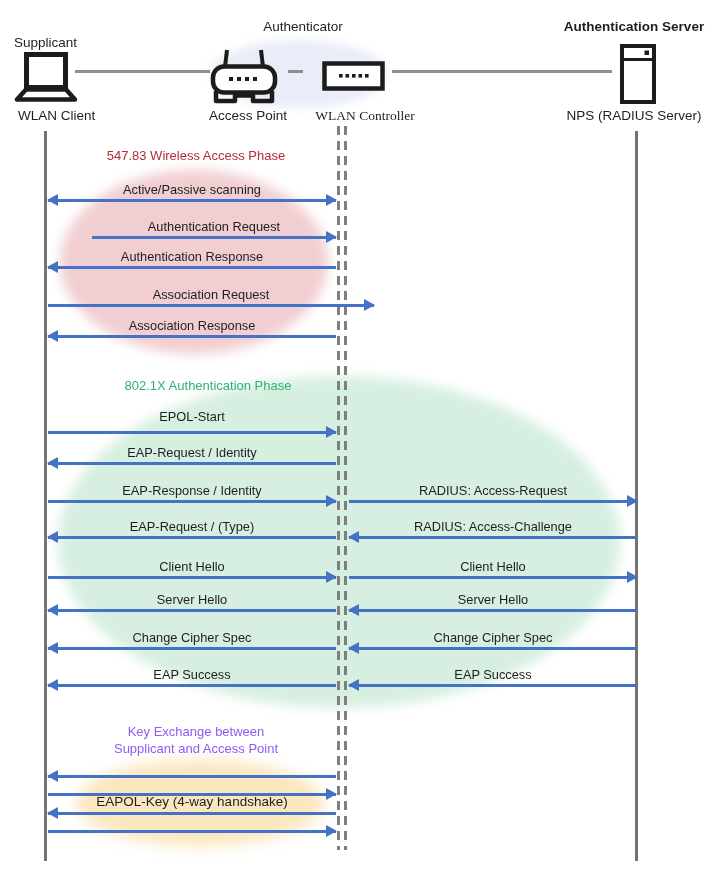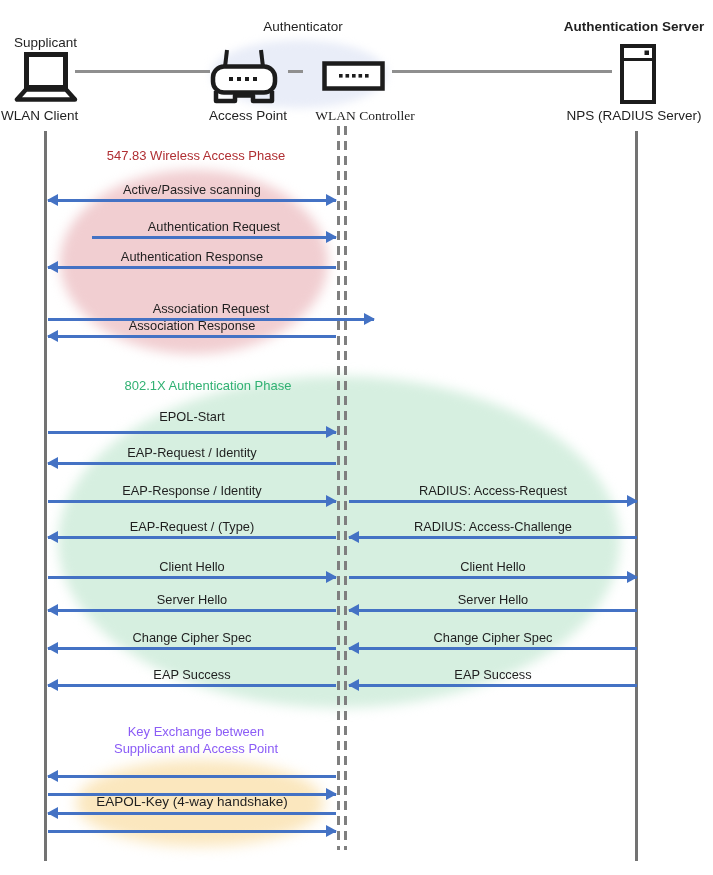--- a/index.html
+++ b/index.html
@@ -89,21 +89,21 @@
     <rect x="36.5" y="13" width="3.6" height="3.6" fill="#1c1c1c"></rect>
     <rect x="43" y="13" width="3.6" height="3.6" fill="#1c1c1c"></rect>
   </svg>
 
   <svg class="icon" style="left:620px; top:44px;" width="36" height="60" viewBox="0 0 36 60">
     <rect x="2" y="2" width="32" height="56" fill="#fff" stroke="#1c1c1c" stroke-width="4"></rect>
     <path d="M2,15.5 L34,15.5" stroke="#1c1c1c" stroke-width="3"></path>
     <rect x="24.5" y="6.5" width="4.5" height="4.5" fill="#1c1c1c"></rect>
   </svg>
 
-  <div class="dev-label" style="left:1px; text-align:left;">WLAN Client</div>
+  <div class="dev-label" style="left:18px; text-align:left;">WLAN Client</div>
   <div class="dev-label" style="left:198px; width:100px;">Access Point</div>
   <div class="dev-label" style="left:308px; width:114px;font-family:Liberation Serif, serif;">WLAN Controller</div>
   <div class="dev-label" style="left:563px; width:142px;">NPS (RADIUS Server)</div>
 
   <div class="halo pink"></div>
   <div class="halo green"></div>
   <div class="halo yellow"></div>
 
   <div class="lifeline solid" style="left:44px;"></div>
   <div class="lifeline dashed" style="left:337px;"></div>
@@ -122,21 +122,21 @@
     <div class="arrow both"></div>
   </div>
   <div class="msg" style="left:48px; top:219px; width:288px;padding-left:44px;">
     <div class="lbl">Authentication Request</div>
     <div class="arrow right"></div>
   </div>
   <div class="msg" style="left:48px; top:249px; width:288px;">
     <div class="lbl">Authentication Response</div>
     <div class="arrow left"></div>
   </div>
-  <div class="msg" style="left:48px; top:301px; width:326px;">
+  <div class="msg" style="left:48px; top:287px; width:326px;">
     <div class="lbl">Association Request</div>
     <div class="arrow right"></div>
   </div>
   <div class="msg" style="left:48px; top:318px; width:288px;">
     <div class="lbl">Association Response</div>
     <div class="arrow left"></div>
   </div>
 
   <div class="msg" style="left:48px; top:409px; width:288px;">
     <div class="lbl">EPOL-Start</div>

